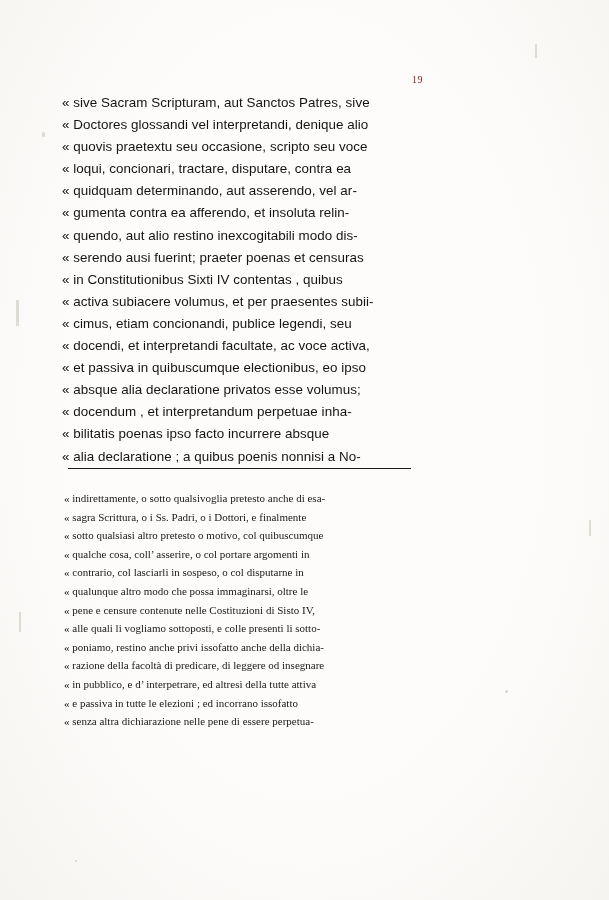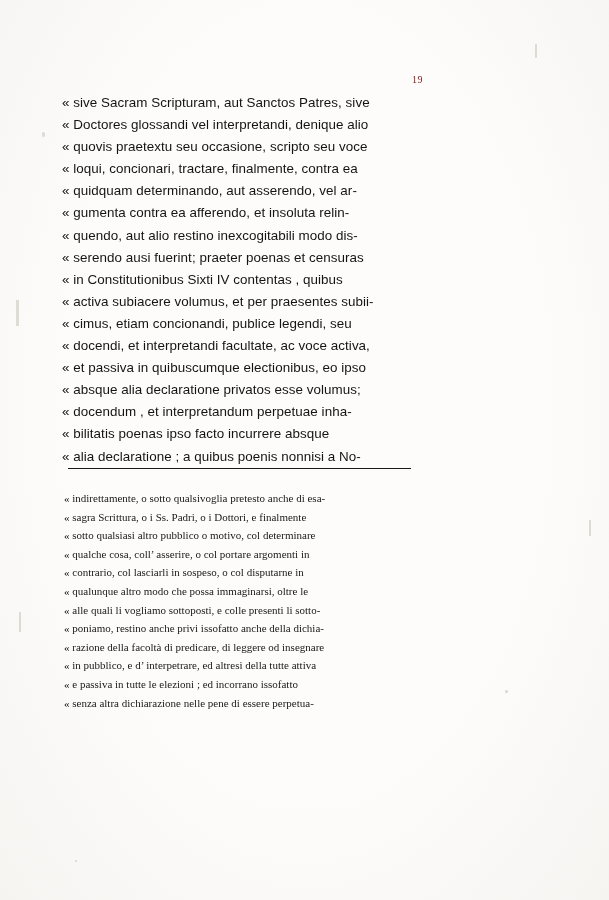--- a/index.html
+++ b/index.html
@@ -96,45 +96,46 @@
   <div class="edge-mark em5"></div>
   <div class="speck" style="left:505px;top:690px;width:3px;height:3px;"></div>
   <div class="speck" style="left:75px;top:860px;width:2px;height:2px;"></div>
 
   <div class="page-number">19</div>
 
   <div class="latin-block">
     <span class="line">« sive Sacram Scripturam, aut Sanctos Patres, sive</span>
     <span class="line">« Doctores glossandi vel interpretandi, denique alio</span>
     <span class="line">« quovis praetextu seu occasione, scripto seu voce</span>
-    <span class="line">« loqui, concionari, tractare, finalmente, contra ea</span>
+    <span class="line">« loqui, concionari, tractare, disputare, contra ea</span>
     <span class="line">« quidquam determinando, aut asserendo, vel ar-</span>
     <span class="line">« gumenta contra ea afferendo, et insoluta relin-</span>
     <span class="line">« quendo, aut alio restino inexcogitabili modo dis-</span>
     <span class="line">« serendo ausi fuerint; praeter poenas et censuras</span>
     <span class="line">« in Constitutionibus Sixti IV contentas , quibus</span>
     <span class="line">« activa subiacere volumus, et per praesentes subii-</span>
     <span class="line">« cimus, etiam concionandi, publice legendi, seu</span>
     <span class="line">« docendi, et interpretandi facultate, ac voce activa,</span>
     <span class="line">« et passiva in quibuscumque electionibus, eo ipso</span>
     <span class="line">« absque alia declaratione privatos esse volumus;</span>
     <span class="line">« docendum , et interpretandum perpetuae inha-</span>
     <span class="line">« bilitatis poenas ipso facto incurrere absque</span>
     <span class="line">« alia declaratione ; a quibus poenis nonnisi a No-</span>
   </div>
 
   <div class="rule"></div>
 
   <div class="ital-block">
     <span class="line">« indirettamente, o sotto qualsivoglia pretesto anche di esa-</span>
     <span class="line">« sagra Scrittura, o i Ss. Padri, o i Dottori, e finalmente</span>
-    <span class="line">« sotto qualsiasi altro pubblico o motivo, col determinare</span>
+    <span class="line">« sotto qualsiasi altro pretesto o motivo, col quibuscumque</span>
     <span class="line">« qualche cosa, coll’ asserire, o col portare argomenti in</span>
     <span class="line">« contrario, col lasciarli in sospeso, o col disputarne in</span>
     <span class="line">« qualunque altro modo che possa immaginarsi, oltre le</span>
+    <span class="line">« pene e censure contenute nelle Costituzioni di Sisto IV,</span>
     <span class="line">« alle quali li vogliamo sottoposti, e colle presenti li sotto-</span>
     <span class="line">« poniamo, restino anche privi issofatto anche della dichia-</span>
     <span class="line">« razione della facoltà di predicare, di leggere od insegnare</span>
     <span class="line">« in pubblico, e d’ interpetrare, ed altresi della tutte attiva</span>
     <span class="line">« e passiva in tutte le elezioni ; ed incorrano issofatto</span>
     <span class="line">« senza altra dichiarazione nelle pene di essere perpetua-</span>
   </div>
 
 </div>
 

